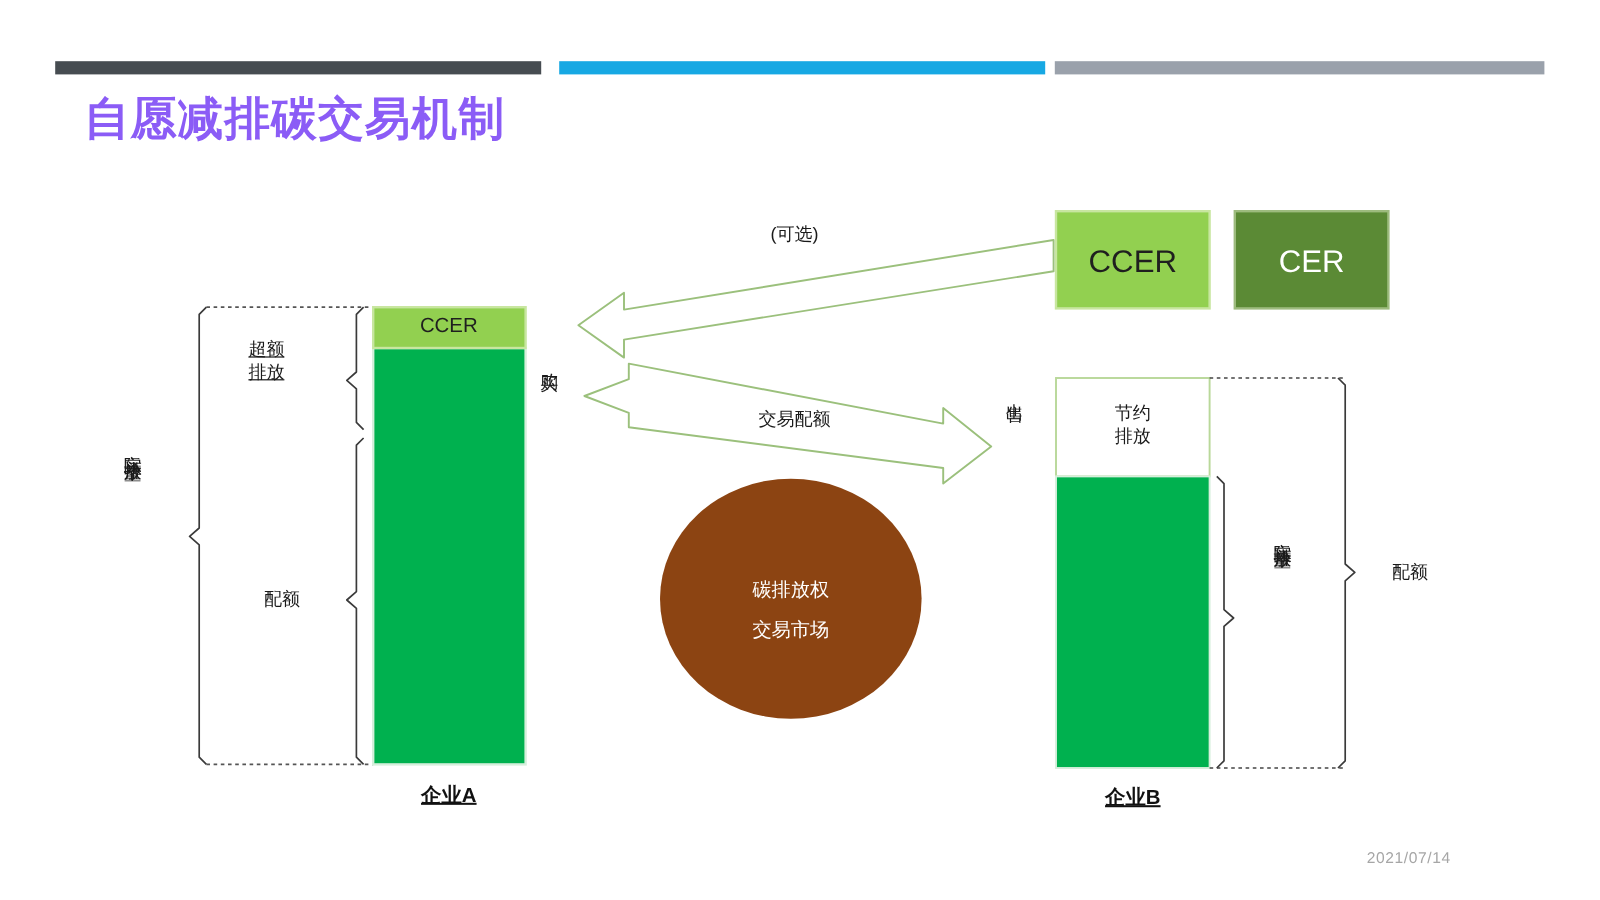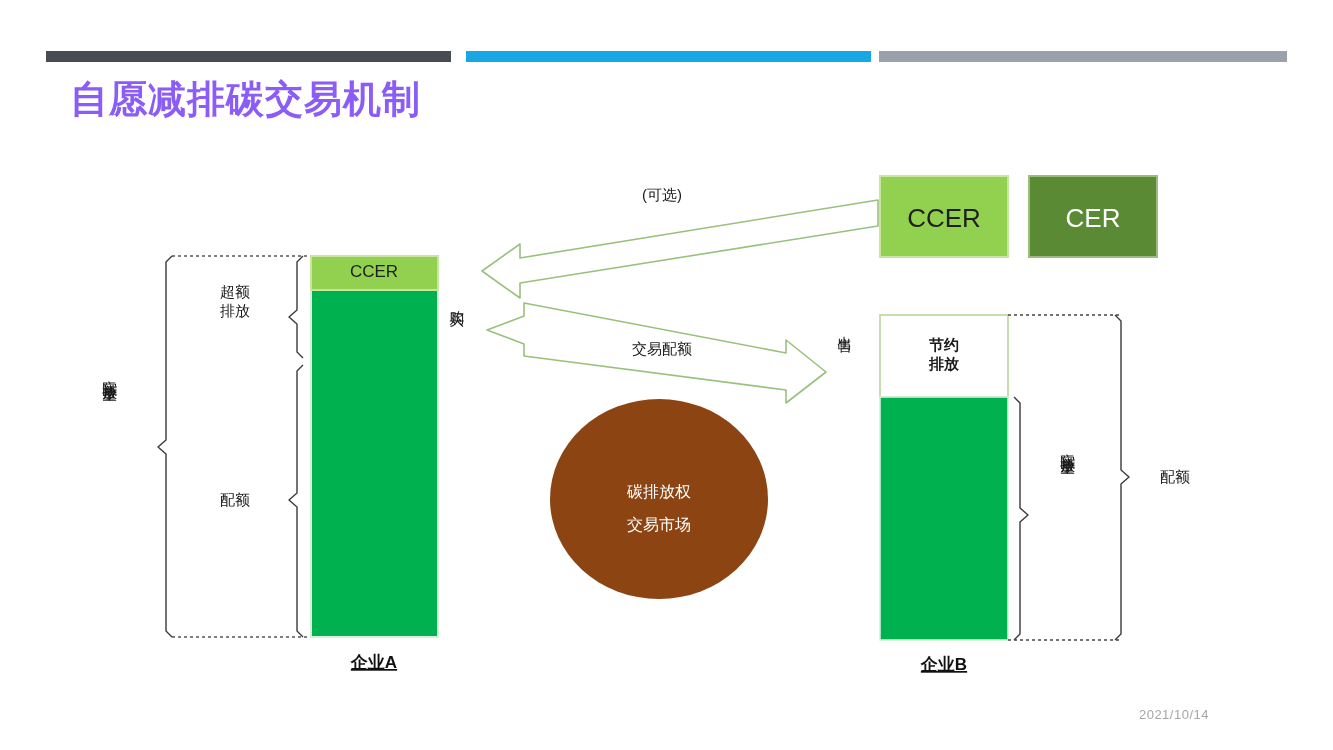--- a/index.html
+++ b/index.html
@@ -147,31 +147,31 @@
 
   <path d="M 1115 315 L 1121 321 L 1121 470 L 1129 477 L 1121 484 L 1121 634 L 1115 640" stroke="#3a3a3a" stroke-width="1.4" fill="none" stroke-linejoin="round"></path>
 
   <text x="944" y="670" text-anchor="middle" class="t-entity">企业B</text>
 
   <text x="1160" y="482" text-anchor="start" class="t-cn">配额</text>
 </svg>
 
 <div class="vert-label" style="left:101px; top:368px;">实际排放量</div>
 
-<div class="stack-label" style="left:204px; top:282px; width:62px;">
+<div class="stack-label" style="left:191px; top:282px; width:62px;text-decoration:underline;">
   <span>超额<br>排放</span>
 </div>
 
 <div class="stack-label" style="left:210px; top:490px; width:50px;">
   <span>配额</span>
 </div>
 
 <div class="vert-label" style="left:448px; top:299px;">购买</div>
 
 <div class="vert-label" style="left:836px; top:324px;">出售</div>
 
-<div class="stack-label" style="left:913px; top:335px; width:62px;font-weight:bold;">
+<div class="stack-label" style="left:913px; top:335px; width:62px;">
   <span>节约<br>排放</span>
 </div>
 
 <div class="vert-label" style="left:1059px; top:441px;">实际排放量</div>
 
-<div class="date-stamp">2021/10/14</div>
+<div class="date-stamp">2021/07/14</div>
 
 </body></html>

